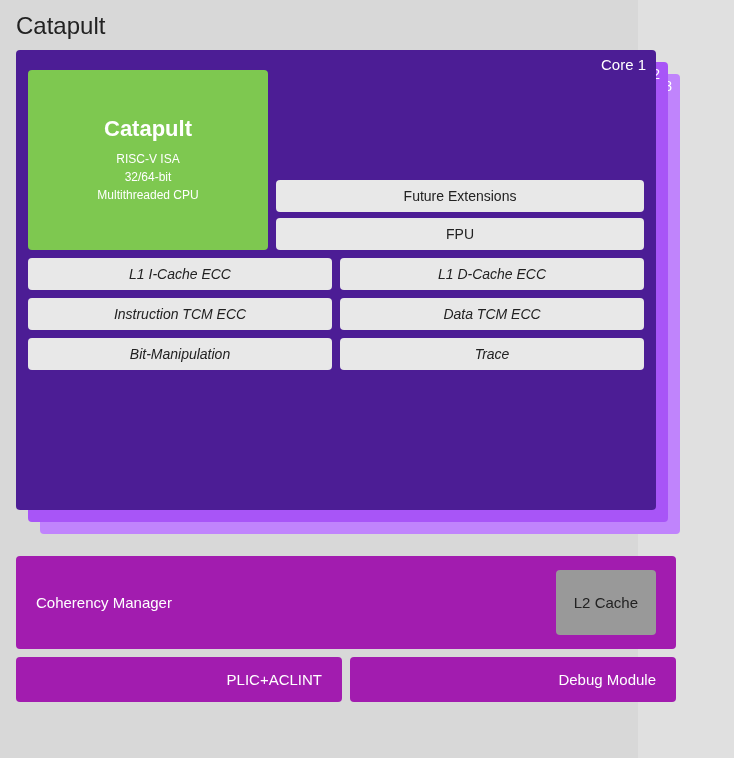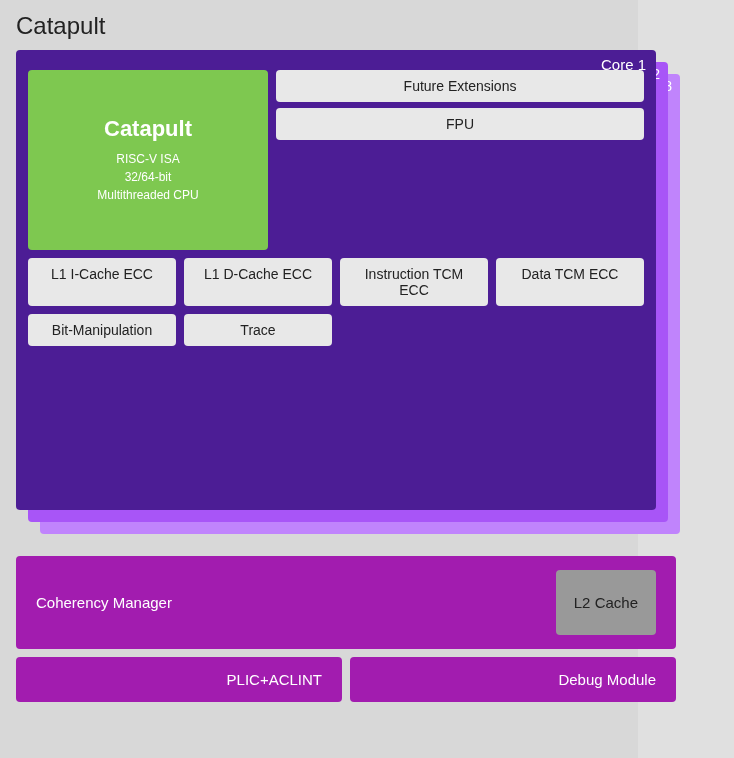--- a/index.html
+++ b/index.html
@@ -132,35 +132,37 @@
     .catapult-box .catapult-desc {
       font-size: 12px;
       line-height: 1.5;
     }
 
     .extensions-column {
       flex: 1;
       display: flex;
       flex-direction: column;
       gap: 6px;
+      justify-content: flex-end;
     }
 
     .feature-box {
       background: #e8e8e8;
       border-radius: 4px;
       padding: 8px 12px;
       text-align: center;
       font-size: 14px;
       color: #222;
     }
 
     .bottom-grid {
       display: grid;
-      grid-template-columns: 1fr 1fr 1fr 1fr;
-      gap: 8px;
+      grid-template-columns: 1fr 1fr;
+      gap: 8px;
+      font-style: italic;
     }
 
     
     .system-bar {
       width: 660px;
       display: flex;
       flex-direction: column;
       gap: 8px;
       margin-top: 4px;
     }

